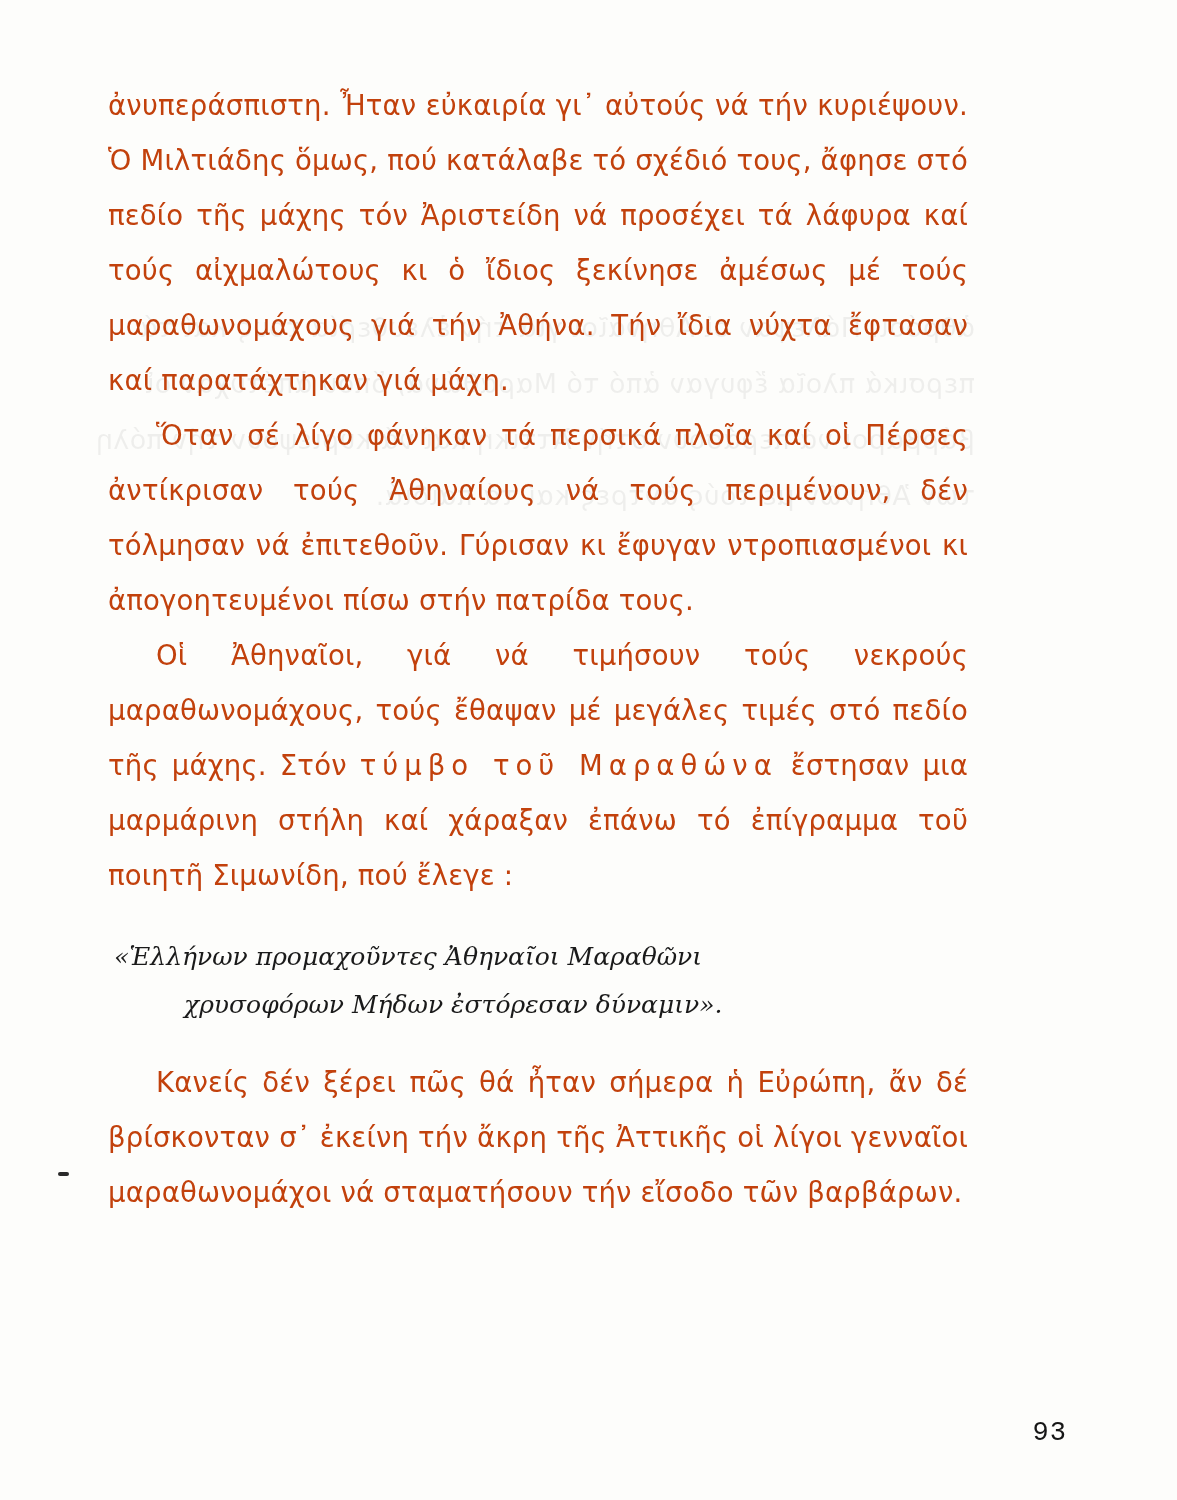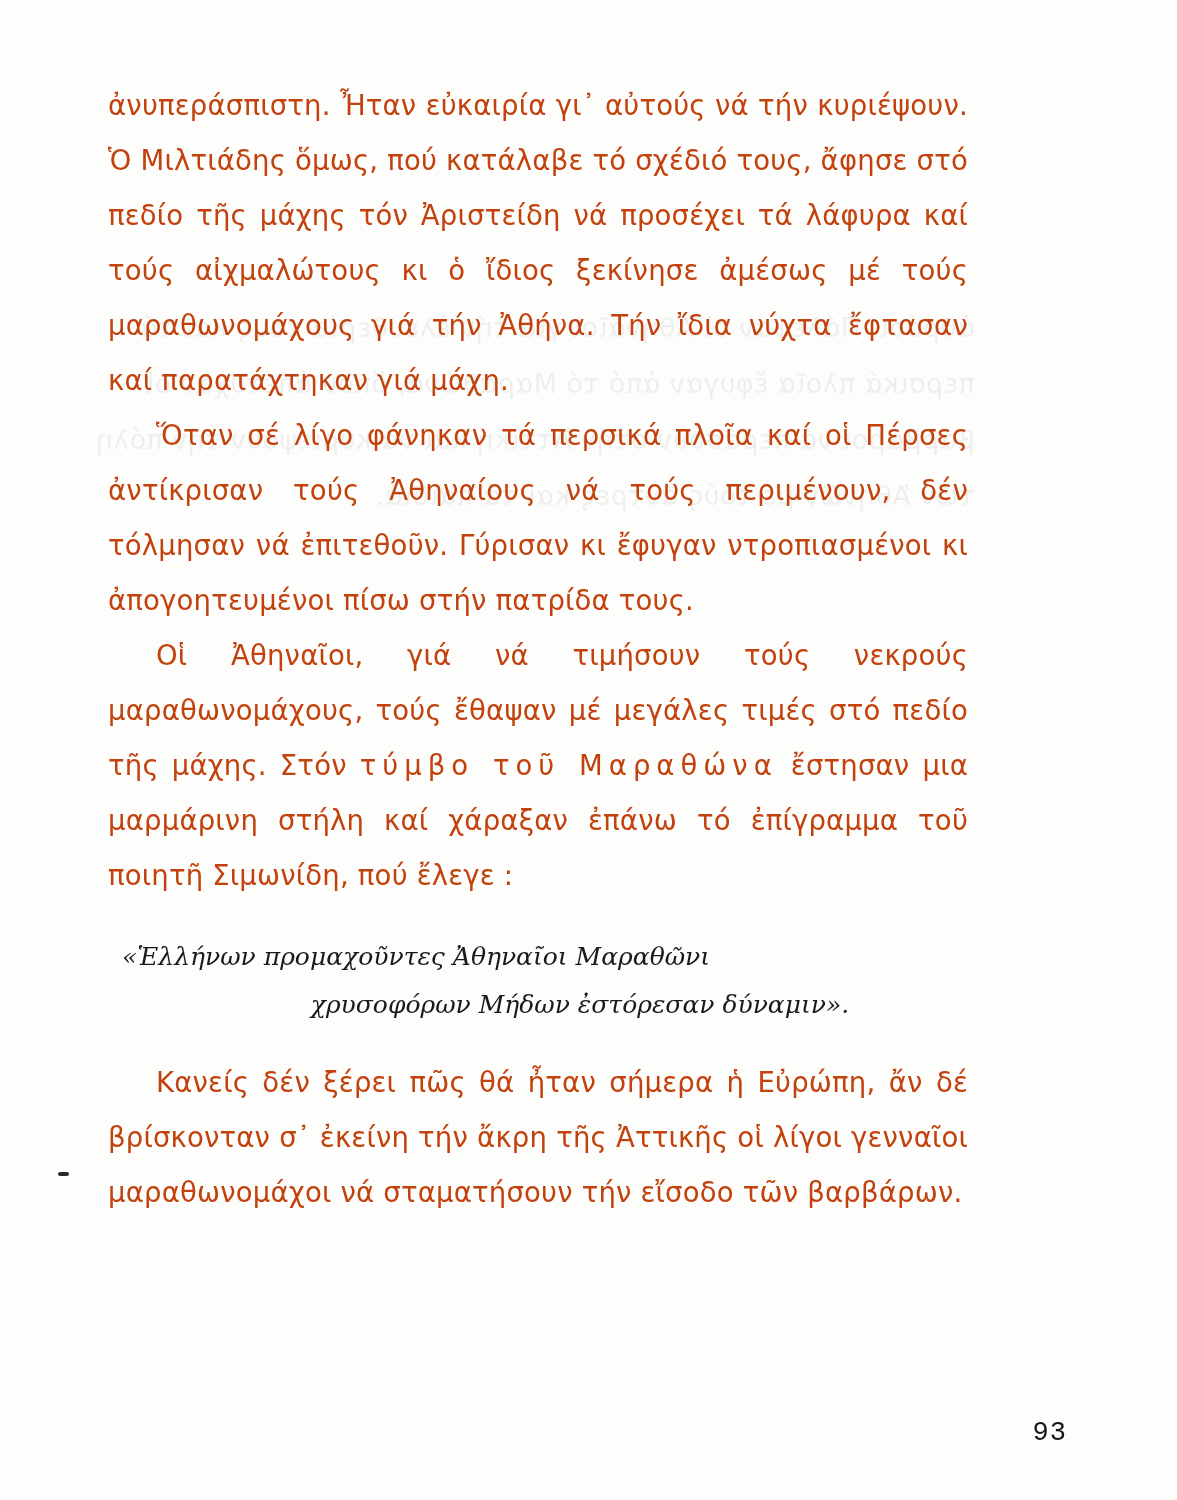--- a/index.html
+++ b/index.html
@@ -59,34 +59,33 @@
     color: #c2410c;
   }
   p.para.indent {
     text-indent: 48px;
   }
   p.para .spaced {
     letter-spacing: 6px;
   }
 
   .epigram {
-    margin: 30px 0 26px 8px;
+    margin: 30px 0 26px 0;
     font-family: "DejaVu Serif", serif;
     font-style: italic;
     font-size: 25px;
     line-height: 48px;
     color: #1a1a1a;
     padding-left: 40px;
     text-indent: -34px;
   }
   .epigram .line2 {
     display: block;
     padding-left: 36px;
     text-indent: 0;
-    text-align: center;
   }
 
   .page-number {
     position: absolute;
     right: 110px;
     bottom: 52px;
     font-size: 27px;
     color: #161616;
     letter-spacing: 1px;
     font-family: Liberation Mono, monospace;

